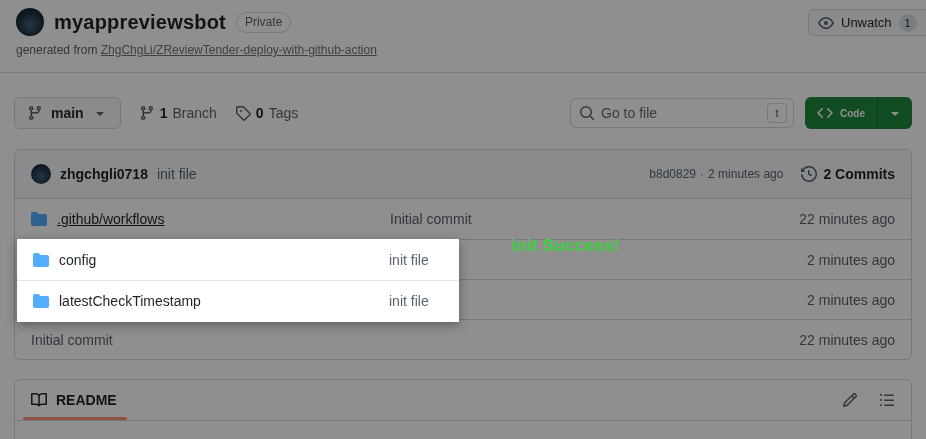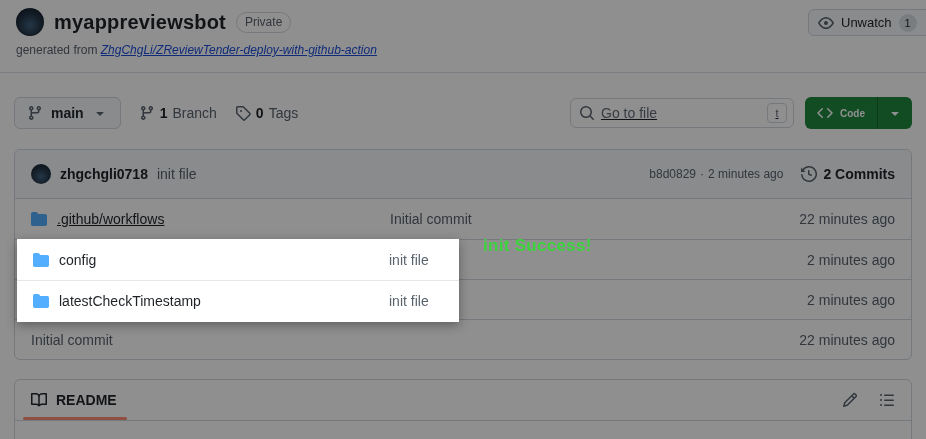--- a/index.html
+++ b/index.html
@@ -20,21 +20,21 @@
     width:28px; height:28px; border-radius:50%; flex:0 0 28px;
     background:radial-gradient(circle at 50% 62%, #41617d 0%, #223344 55%, #101c26 100%);
     border:1px solid rgba(0,0,0,.2);
   }
   .repo-title { font-size:20px; font-weight:700; margin-left:10px; letter-spacing:.2px; }
   .visibility-badge {
     margin-left:10px; font-size:12px; font-weight:500; color:#59636e;
     border:1px solid #d0d7de; border-radius:2em; padding:1px 8px 2px; line-height:16px;
   }
   .generated-row { margin-top:7px; font-size:12px; color:#59636e; }
-  .generated-row a { color:#1d4ed8; text-decoration:underline; cursor:pointer;font-style:italic; }
+  .generated-row a { color:#737373; text-decoration:underline; cursor:pointer; }
 
   .unwatch-btn {
     position:absolute; left:808px; top:9px; height:27px; width:150px;
     display:flex; align-items:center; background:#f6f8fa;
     border:1px solid #d0d7de; border-radius:6px; font-size:13px; font-weight:500;
     color:#24292f; cursor:pointer;
   }
   .unwatch-main { display:flex; align-items:center; gap:7px; padding:0 9px; }
   .counter-pill {
     min-width:18px; height:18px; padding:0 5px; border-radius:2em;
@@ -49,21 +49,21 @@
     display:flex; align-items:center; background:#f6f8fa; border:1px solid #d0d7de;
     border-radius:6px; height:32px; font-size:14px; font-weight:600; color:#24292f; cursor:pointer;
   }
   .branch-btn { padding:0 12px; gap:8px; }
   .branch-btn .label { font-weight:600; }
   .repo-stat { display:flex; align-items:center; gap:5px; margin-left:18px; color:#59636e; cursor:pointer; }
   .repo-stat b { color:#1f2328; font-weight:700; }
   .tb-spacer { flex:1; }
   .goto-file {
     width:224px; height:30px; border:1px solid #d0d7de; border-radius:6px;
-    display:flex; align-items:center; padding:0 6px 0 8px; gap:6px; background:#fff;text-decoration:underline;
+    display:flex; align-items:center; padding:0 6px 0 8px; gap:6px; background:#fff;
   }
   .goto-file input {
     border:none; outline:none; flex:1; font-size:14px; color:#1f2328; min-width:0;
     font-family:"Liberation Sans", sans-serif; background:transparent;
   }
   .goto-file input::placeholder { color:#636c76; }
   .kbd-badge {
     width:20px; height:20px; border:1px solid #d0d7de; border-radius:4px;
     font-size:11px; color:#59636e; display:flex; align-items:center; justify-content:center;
   }
@@ -114,21 +114,21 @@
   .dim-overlay { position:absolute; inset:0; background:rgba(0,0,0,.44); z-index:10; }
   .spotlight {
     position:absolute; left:17px; top:239px; width:442px; height:83px; background:#fff;
     z-index:20; box-shadow:0 3px 10px rgba(0,0,0,.35); display:flex; flex-direction:column;
   }
   .sp-row { height:41px; display:flex; align-items:center; padding:0 16px; }
   .sp-row + .sp-row { border-top:1px solid #e5e8eb; }
   .sp-name { flex:0 0 356px; display:flex; align-items:center; gap:10px; }
   .sp-msg { color:#59636e; }
   .annotation {
-    position:absolute; left:483px; top:236px; z-index:30;
+    position:absolute; left:511px; top:236px; z-index:30;
     font-size:17px; font-weight:600; letter-spacing:.3px; color:#3cd43c;
   }
 </style>
 </head>
 <body>
 
 <div class="page">
 
   <div class="repo-header">
     <div class="title-row">

